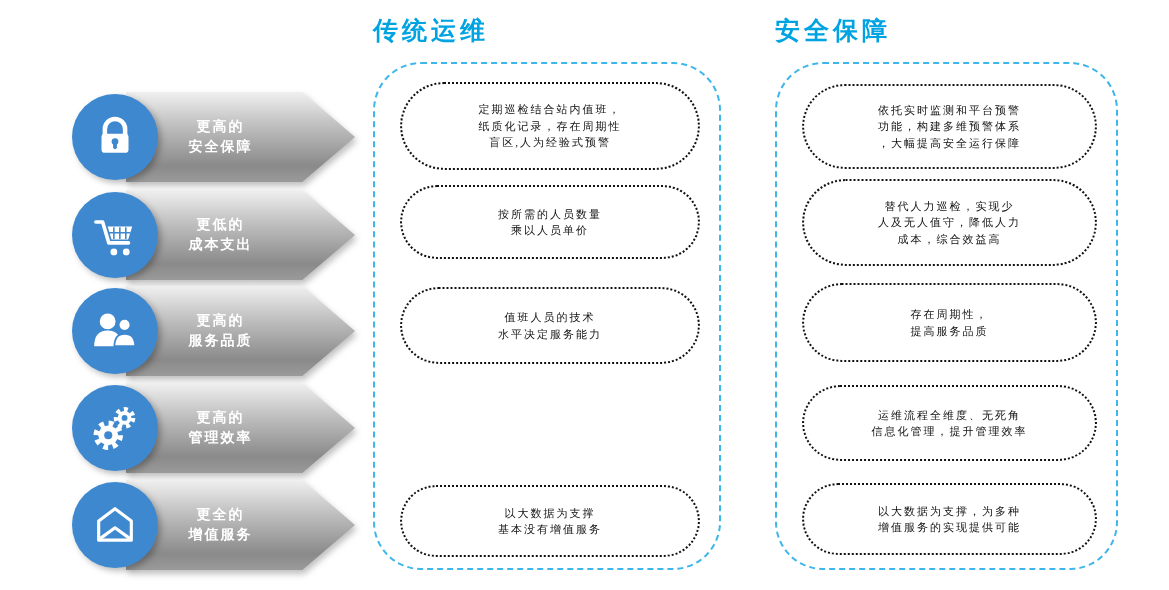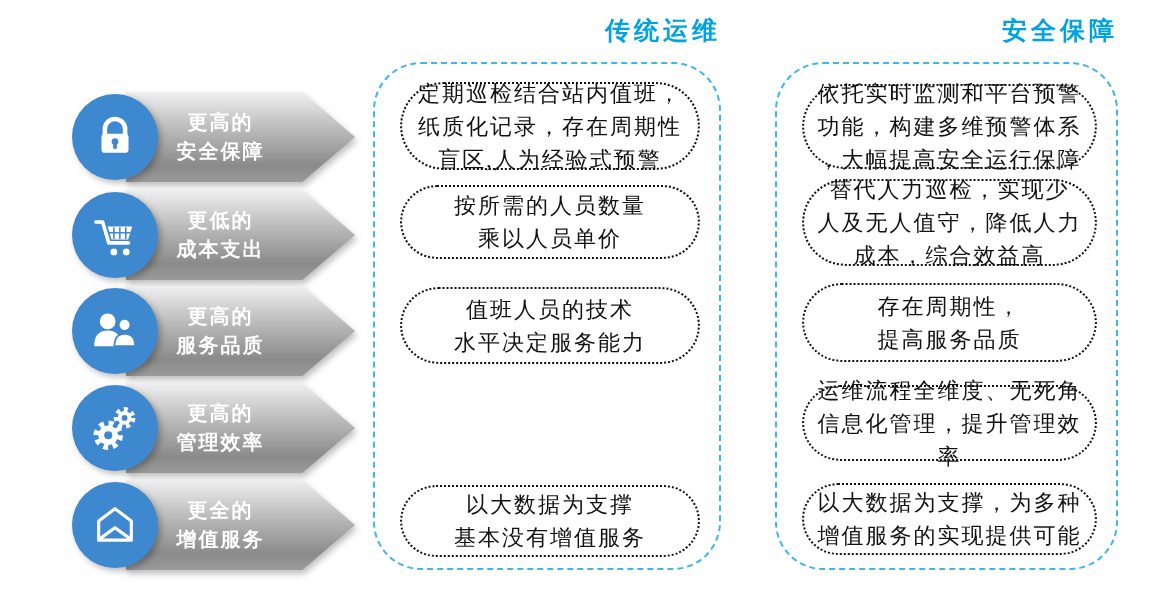--- a/index.html
+++ b/index.html
@@ -24,49 +24,49 @@
     position:absolute; left:126px; top:1px; width:229px; height:90px; z-index:1;
     filter:drop-shadow(2px 4px 3px rgba(0,0,0,0.25));
   }
   .arrow {
     width:100%; height:100%;
     background:linear-gradient(to bottom,#f0f0f0 0%, #c2c2c2 35%, #8a8a8a 82%, #9a9a9a 100%);
     clip-path:polygon(0 0, 77% 0, 100% 50%, 77% 100%, 0 100%);
     display:flex; align-items:center; justify-content:center;
   }
   .arrow-label {
-    color:#ffffff; font-weight:bold; font-size:20px; line-height:1.45;
+    color:#ffffff; font-weight:bold; font-size:14px; line-height:1.45;
     text-align:center; white-space:pre-line; letter-spacing:2px; padding-right:40px;
   }
 
   
   .col-title {
     position:absolute; top:14px; font-size:25px; font-weight:bold;
-    color:#00a3e2; letter-spacing:4px; text-align:right;
+    color:#00a3e2; letter-spacing:4px; text-align:left;
   }
   .title-trad { left:373px; width:348px; }
   .title-intel { left:775px; width:343px; }
 
   
   .panel {
     position:absolute; top:62px; height:508px;
     border:2.5px dashed #3db6ea; border-radius:48px; box-sizing:border-box;
   }
   .panel-trad { left:373px; width:348px; }
   .panel-intel { left:775px; width:343px; }
 
   
   .pill {
     position:absolute; left:25px; right:19px;
     border:2px dotted #111111; border-radius:44px;
     display:flex; align-items:center; justify-content:center; text-align:center;
     box-sizing:border-box;
   }
   .pill span {
-    white-space:pre-line; font-size:22px; line-height:1.5;
+    white-space:pre-line; font-size:11px; line-height:1.5;
     color:#111111; letter-spacing:2px; padding:0 6px;
   }
   
   .t1{top:18px;height:88px} .t2{top:121px;height:74px} .t3{top:223px;height:77px}
   .t4{top:322px;height:75px} .t5{top:421px;height:72px}
   
   .i1{top:20px;height:85px} .i2{top:115px;height:87px} .i3{top:219px;height:79px}
   .i4{top:321px;height:76px} .i5{top:419px;height:72px}
 </style>
 </head>

